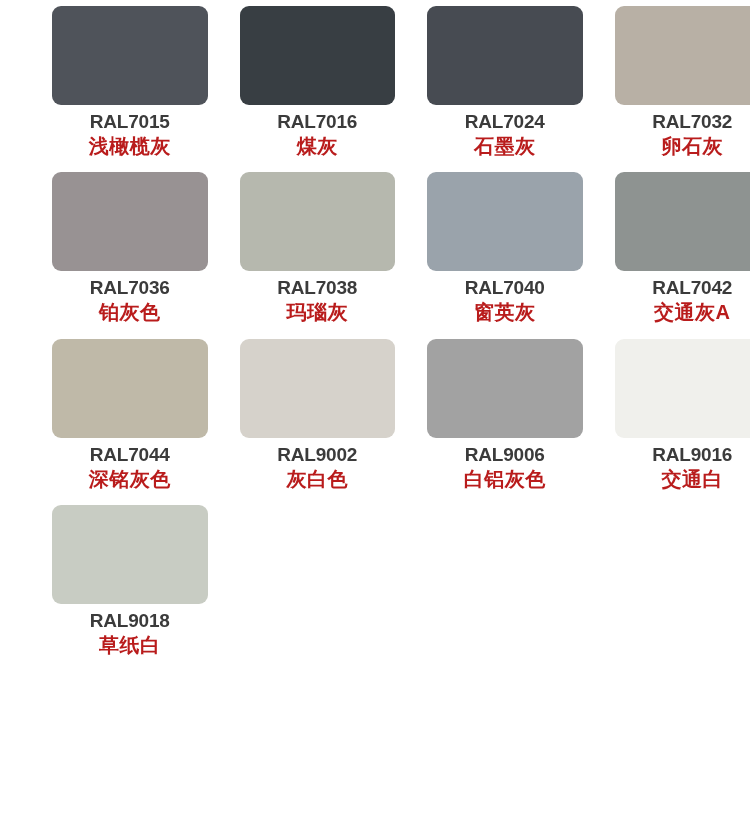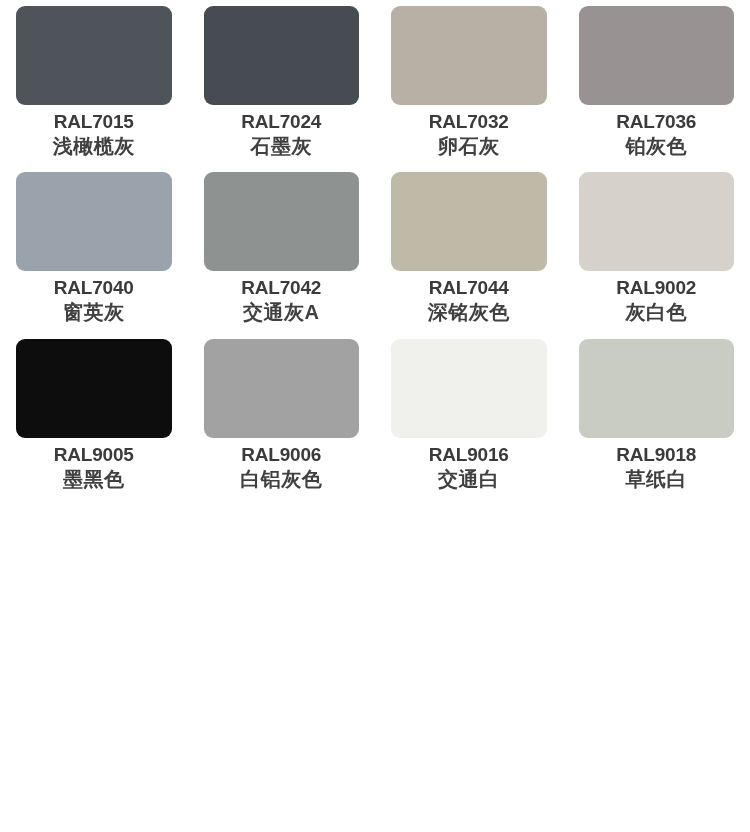--- a/index.html
+++ b/index.html
@@ -15,20 +15,21 @@
     font-family: "Liberation Sans", "DejaVu Sans", sans-serif;
     -webkit-font-smoothing: antialiased;
   }
   #swatch-grid {
     display: grid;
     grid-template-columns: repeat(4, 187.5px);
     grid-template-rows: repeat(5, 166.4px);
     width: 750px;
     height: 832px;
     box-sizing: border-box;
+    padding-left: 36px;
   }
   .swatch-cell {
     display: flex;
     flex-direction: column;
     align-items: center;
     box-sizing: border-box;
     padding: 6px 16px 0 16px;
   }
   .swatch-chip {
     width: 100%;
@@ -44,49 +45,59 @@
     font-weight: 700;
     color: #3b3b3b;
     letter-spacing: -0.2px;
     white-space: nowrap;
     text-align: center;
   }
   .swatch-name {
     font-size: 20px;
     line-height: 25px;
     font-weight: 700;
-    color: #404040;
+    color: #b91c1c;
     letter-spacing: 0.5px;
     white-space: nowrap;
     text-align: center;
   }
 </style>
 </head>
 <body style="background-color: rgb(255, 255, 255);">
 
 <div id="swatch-grid">
     <div class="swatch-cell">
       <div class="swatch-chip" style="background-color: rgb(79, 83, 90);"></div>
       <div class="swatch-code">RAL7015</div>
       <div class="swatch-name">浅橄榄灰</div>
     </div>
     <div class="swatch-cell">
+      <div class="swatch-chip" style="background-color: rgb(56, 62, 67);"></div>
+      <div class="swatch-code">RAL7016</div>
+      <div class="swatch-name">煤灰</div>
+    </div>
+    <div class="swatch-cell">
       <div class="swatch-chip" style="background-color: rgb(71, 75, 82);"></div>
       <div class="swatch-code">RAL7024</div>
       <div class="swatch-name">石墨灰</div>
     </div>
     <div class="swatch-cell">
       <div class="swatch-chip" style="background-color: rgb(184, 176, 165);"></div>
       <div class="swatch-code">RAL7032</div>
       <div class="swatch-name">卵石灰</div>
     </div>
     <div class="swatch-cell">
       <div class="swatch-chip" style="background-color: rgb(152, 146, 147);"></div>
       <div class="swatch-code">RAL7036</div>
       <div class="swatch-name">铂灰色</div>
+    </div>
+    <div class="swatch-cell">
+      <div class="swatch-chip" style="background-color: rgb(182, 184, 174);"></div>
+      <div class="swatch-code">RAL7038</div>
+      <div class="swatch-name">玛瑙灰</div>
     </div>
     <div class="swatch-cell">
       <div class="swatch-chip" style="background-color: rgb(154, 163, 171);"></div>
       <div class="swatch-code">RAL7040</div>
       <div class="swatch-name">窗英灰</div>
     </div>
     <div class="swatch-cell">
       <div class="swatch-chip" style="background-color: rgb(142, 147, 145);"></div>
       <div class="swatch-code">RAL7042</div>
       <div class="swatch-name">交通灰A</div>
@@ -95,25 +106,20 @@
       <div class="swatch-chip" style="background-color: rgb(191, 185, 168);"></div>
       <div class="swatch-code">RAL7044</div>
       <div class="swatch-name">深铭灰色</div>
     </div>
     <div class="swatch-cell">
       <div class="swatch-chip" style="background-color: rgb(214, 210, 203);"></div>
       <div class="swatch-code">RAL9002</div>
       <div class="swatch-name">灰白色</div>
     </div>
     <div class="swatch-cell">
-      <div class="swatch-chip" style="background-color: rgb(13, 13, 13);"></div>
-      <div class="swatch-code">RAL9005</div>
-      <div class="swatch-name">墨黑色</div>
-    </div>
-    <div class="swatch-cell">
       <div class="swatch-chip" style="background-color: rgb(162, 162, 162);"></div>
       <div class="swatch-code">RAL9006</div>
       <div class="swatch-name">白铝灰色</div>
     </div>
     <div class="swatch-cell">
       <div class="swatch-chip" style="background-color: rgb(240, 240, 236);"></div>
       <div class="swatch-code">RAL9016</div>
       <div class="swatch-name">交通白</div>
     </div>
     <div class="swatch-cell">

